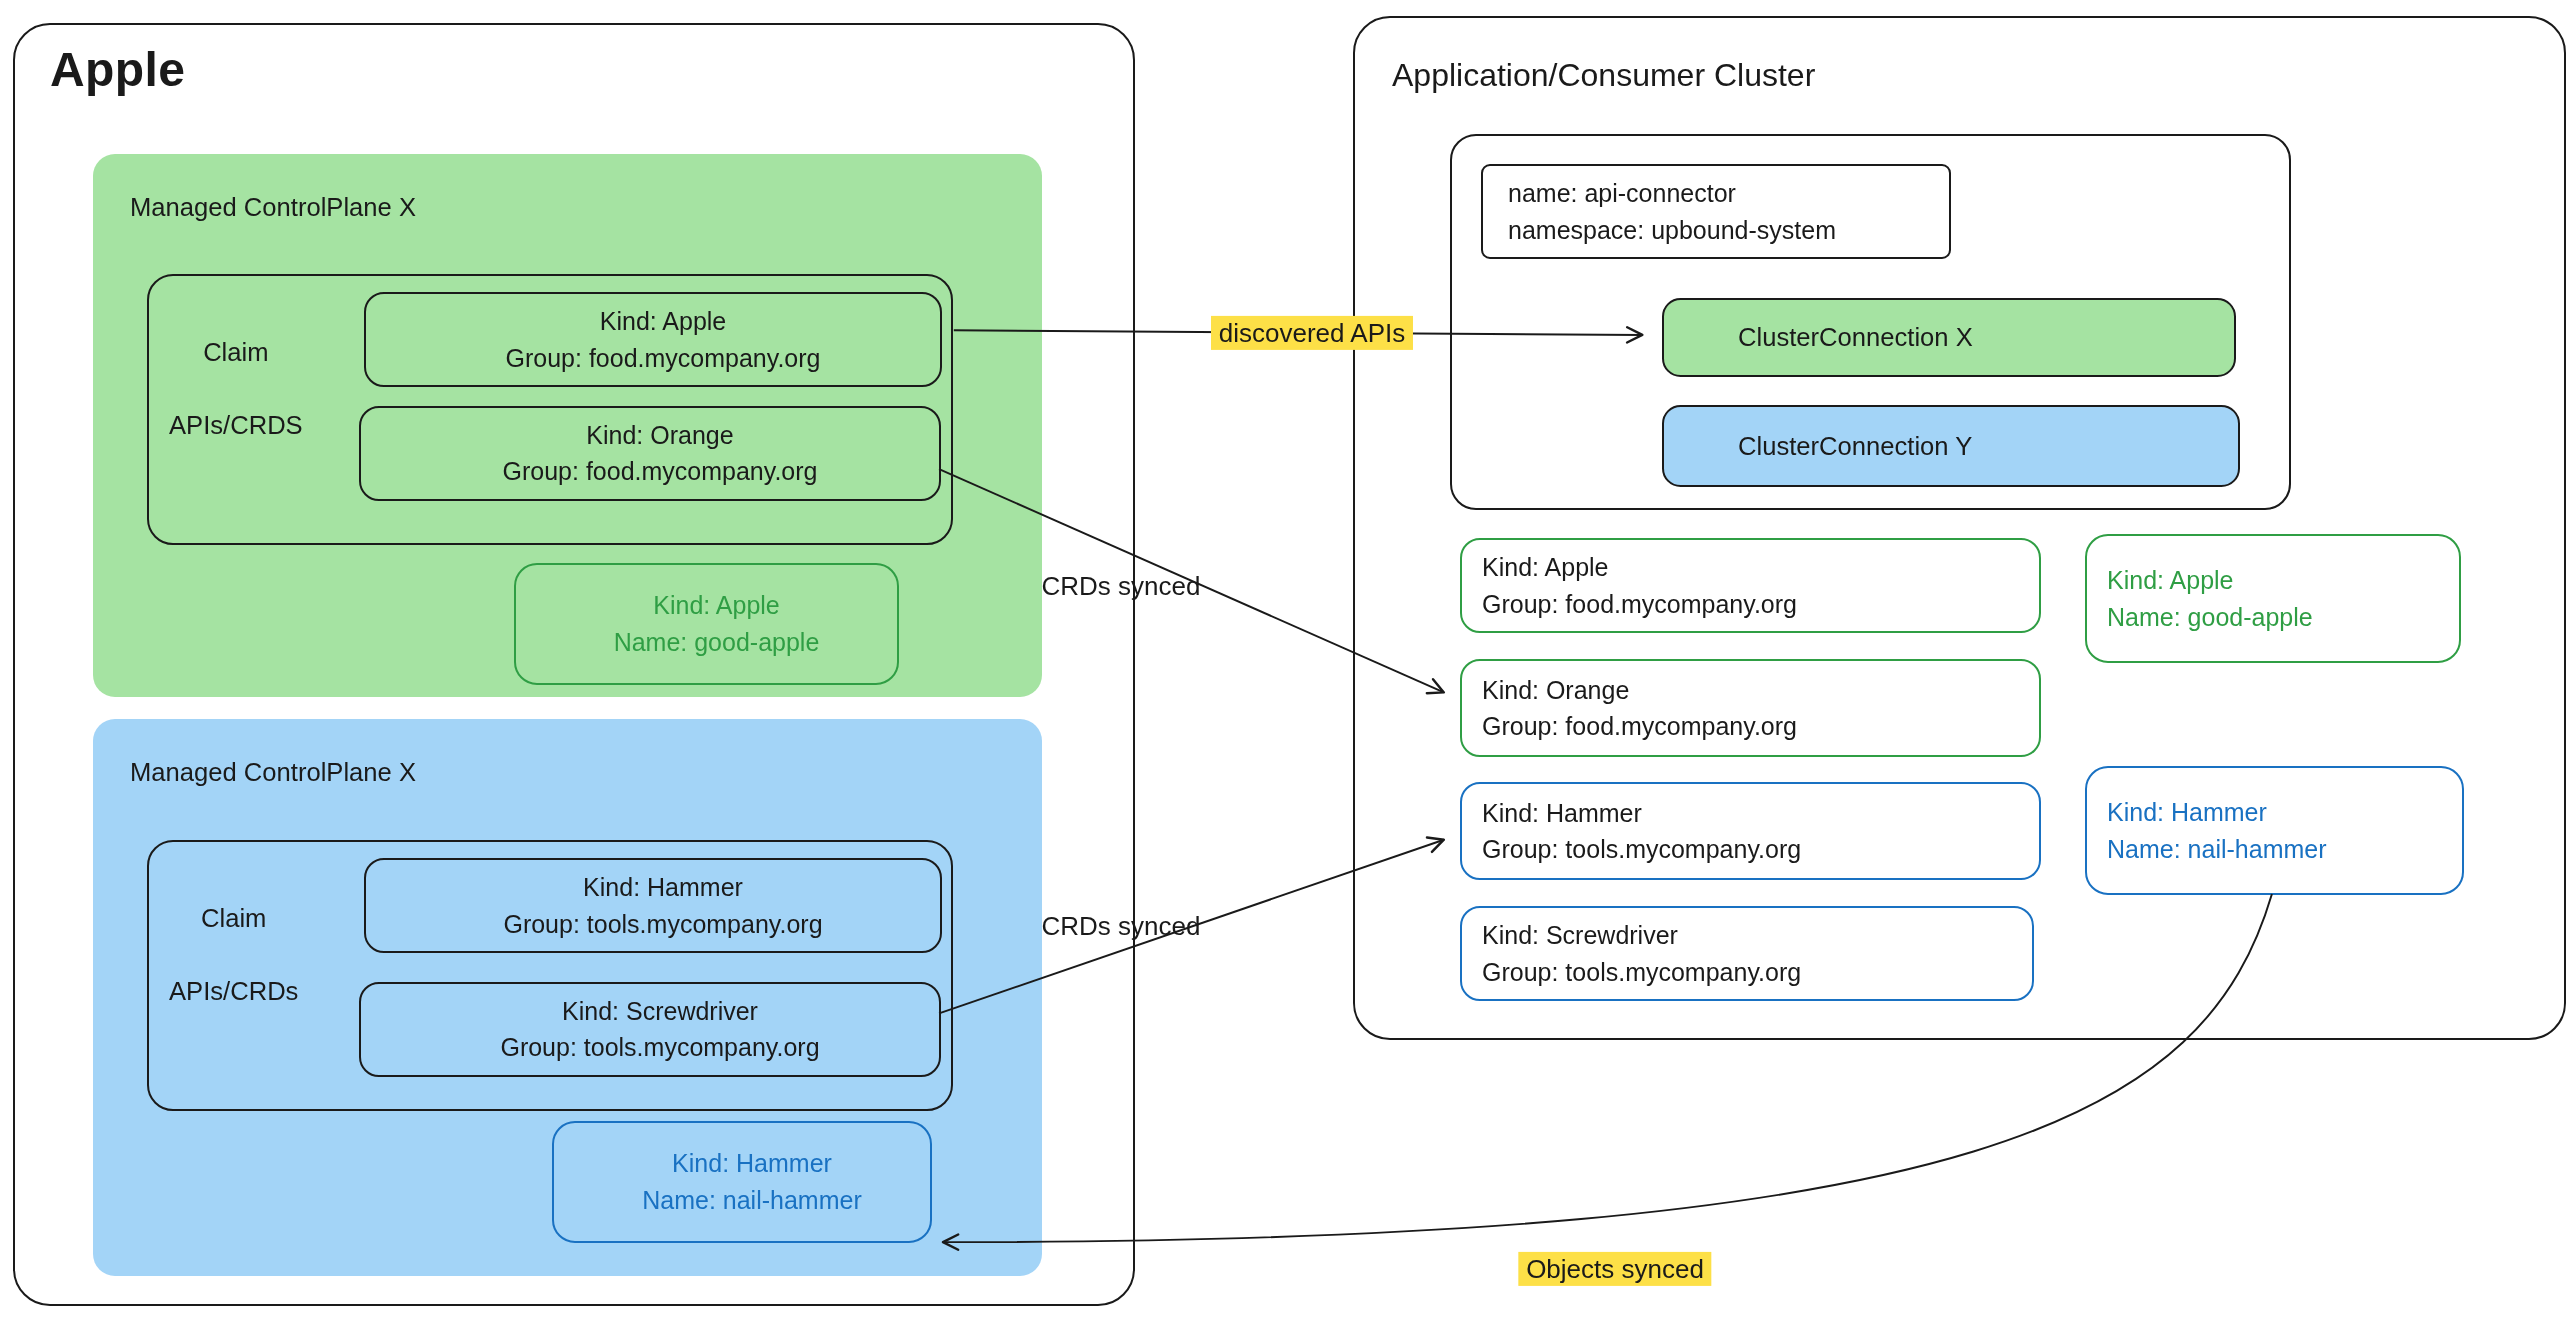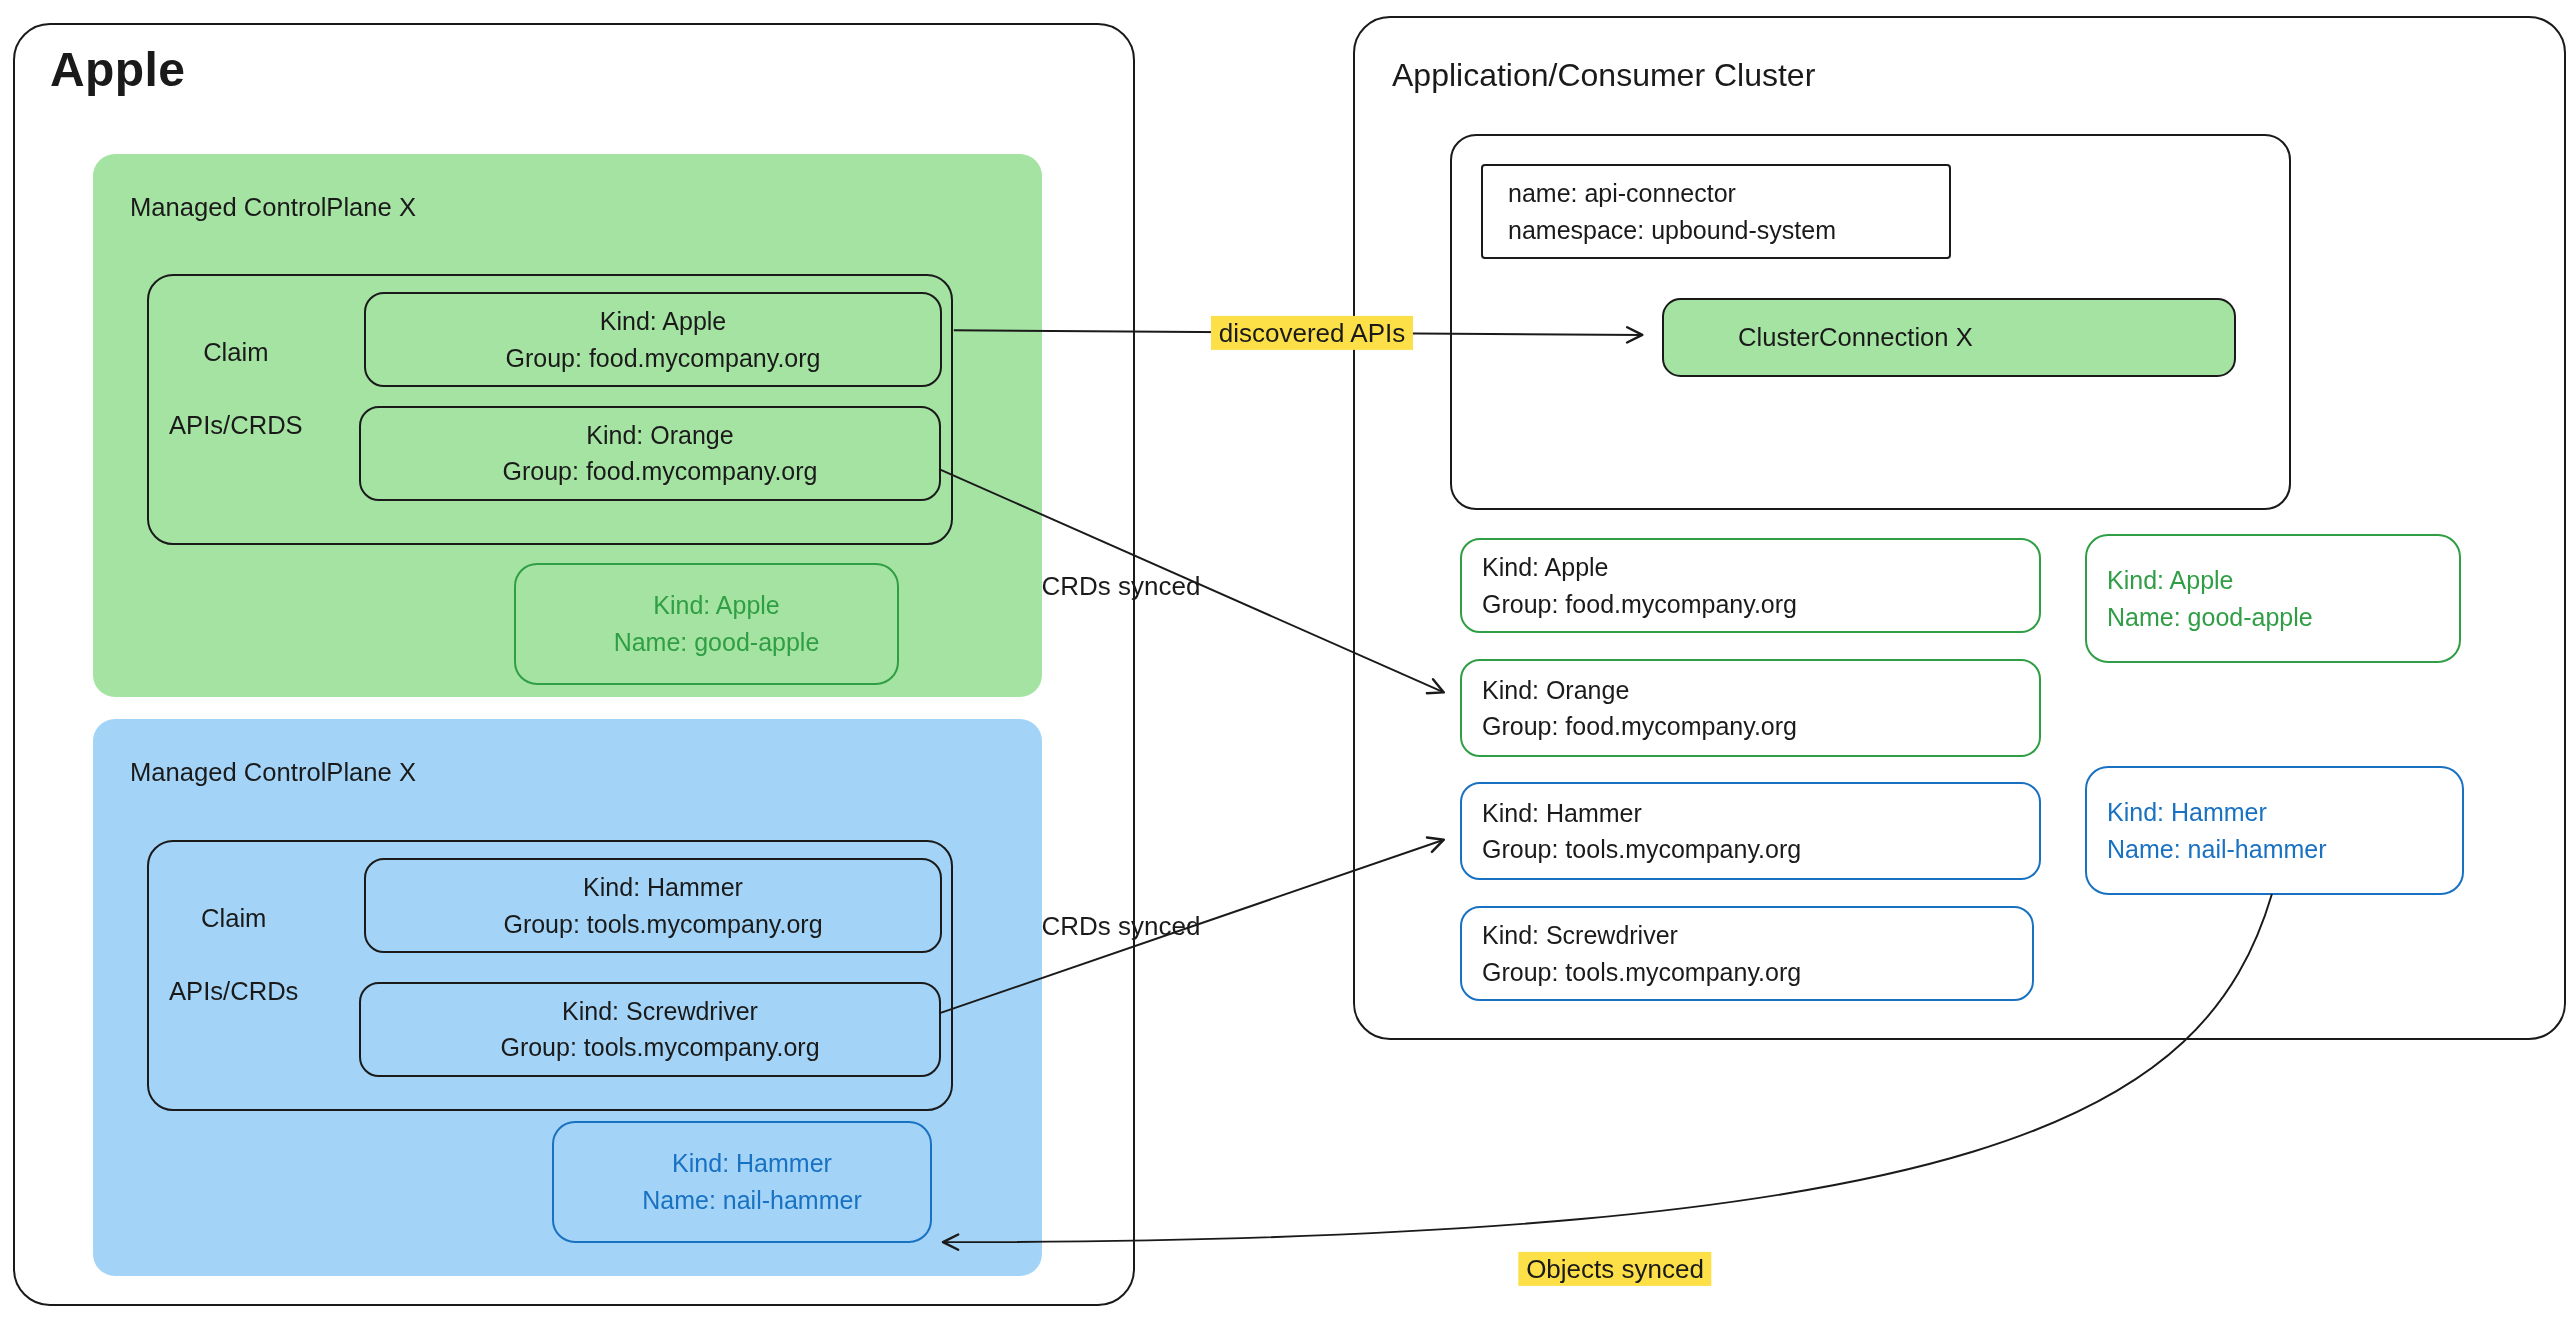--- a/index.html
+++ b/index.html
@@ -33,21 +33,21 @@
   .resource-box.green { border:2.3px solid #2f9e44; color:#2f9e44; }
   .resource-box.blue  { border:2.3px solid #1971c2; color:#1971c2; }
 
   .crd-box { background:#ffffff; border-radius:20px; }
   .crd-box.green { border:2.3px solid #2f9e44; }
   .crd-box.blue  { border:2.3px solid #1971c2; }
   .obj-box { background:#ffffff; border-radius:23px; }
   .obj-box.green { border:2.3px solid #2f9e44; color:#2f9e44; }
   .obj-box.blue  { border:2.3px solid #1971c2; color:#1971c2; }
 
-  .meta-box { border:2.3px solid #1a1a1a; border-radius:4px; background:#ffffff; padding-left:25px; }
+  .meta-box { border:2.3px solid #1a1a1a; border-radius:9px; background:#ffffff; padding-left:25px; }
 
   .conn {
     border:2.3px solid #1a1a1a; border-radius:18.6px; display:flex; align-items:center;
     padding-left:74px; font-size:25.6px;
   }
   .conn.green { background:#a5e3a2; }
   .conn.blue  { background:#a3d4f7; }
 
   
   .arrows { position:absolute; left:0; top:0; z-index:5; pointer-events:none; }
@@ -127,20 +127,23 @@
 
       <div class="abs meta-box twoline" style="left:29px; top:28px; width:470px; height:95px; padding-left:25px;">
         <div>name: api-connector</div>
         <div>namespace: upbound-system</div>
       </div>
 
       <div class="abs conn green" style="left:210px; top:162px; width:574px; height:79px;">
         <span>ClusterConnection X</span>
       </div>
 
+      <div class="abs conn blue" style="left:210px; top:269px; width:578px; height:82px;">
+        <span>ClusterConnection Y</span>
+      </div>
     </div>
 
     <div class="abs crd-box green twoline" style="left:105px; top:520px; width:581px; height:95px;">
       <div>Kind: Apple</div>
       <div>Group: food.mycompany.org</div>
     </div>
 
     <div class="abs crd-box green twoline" style="left:105px; top:641px; width:581px; height:98px;">
       <div>Kind: Orange</div>
       <div>Group: food.mycompany.org</div>

